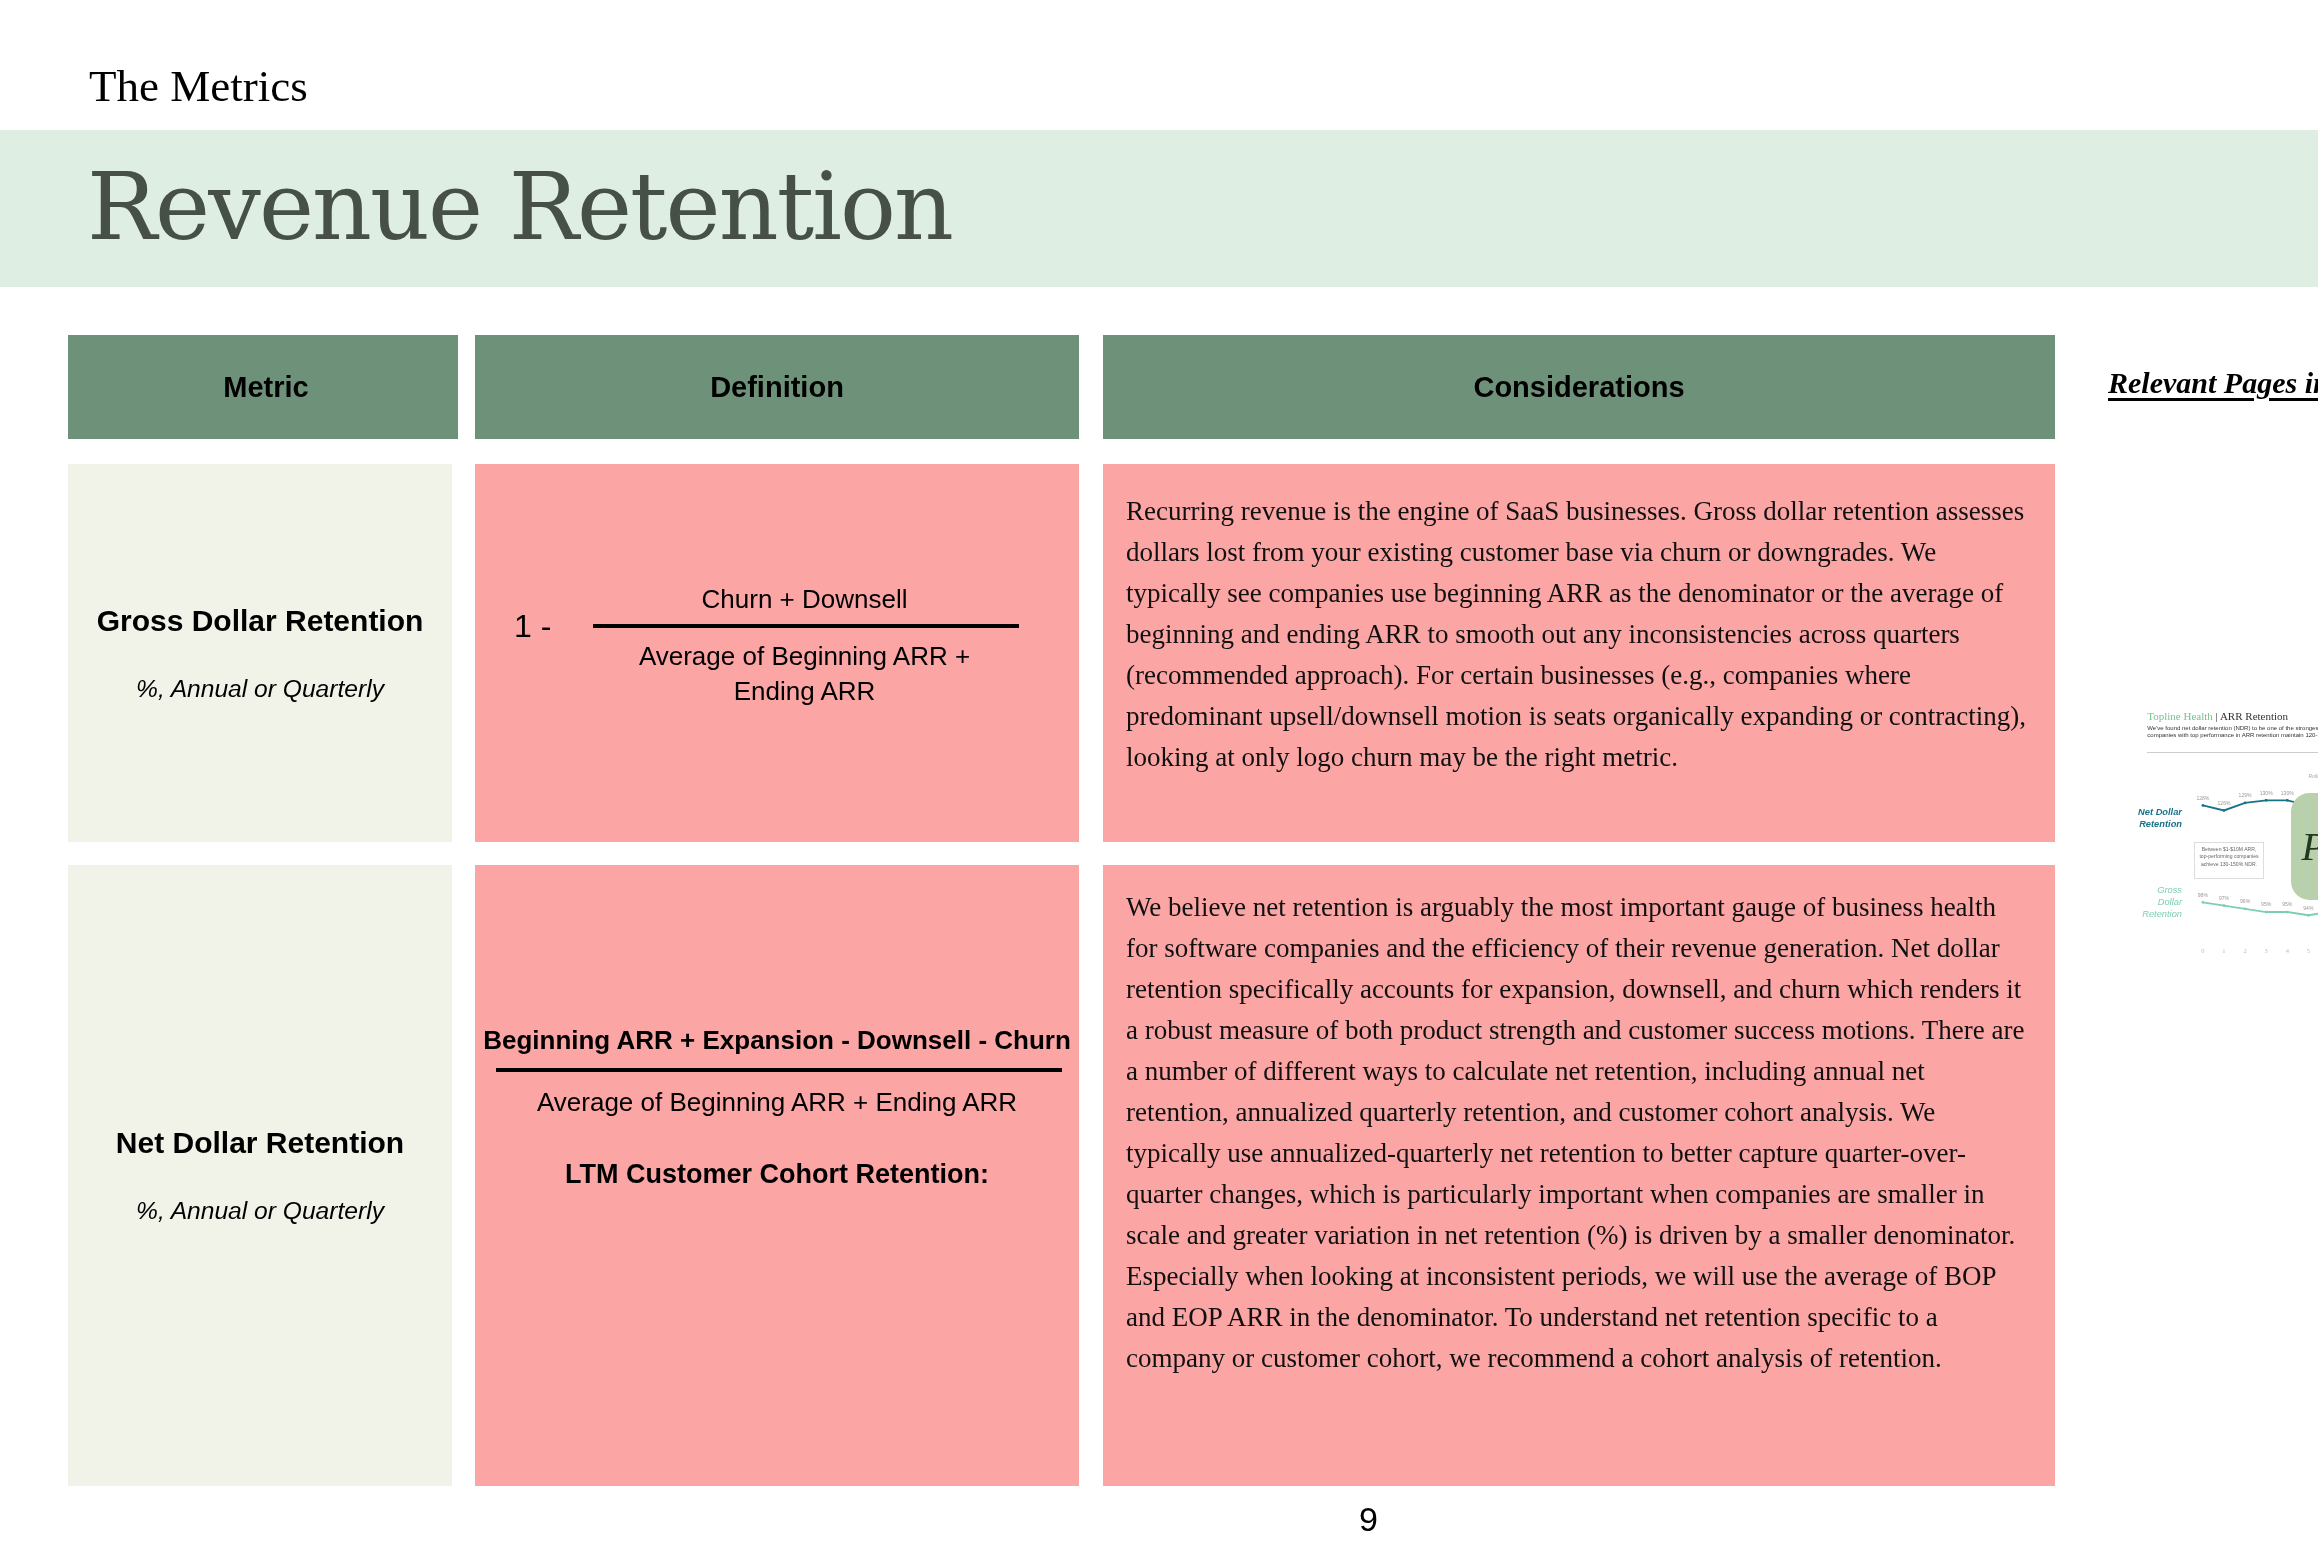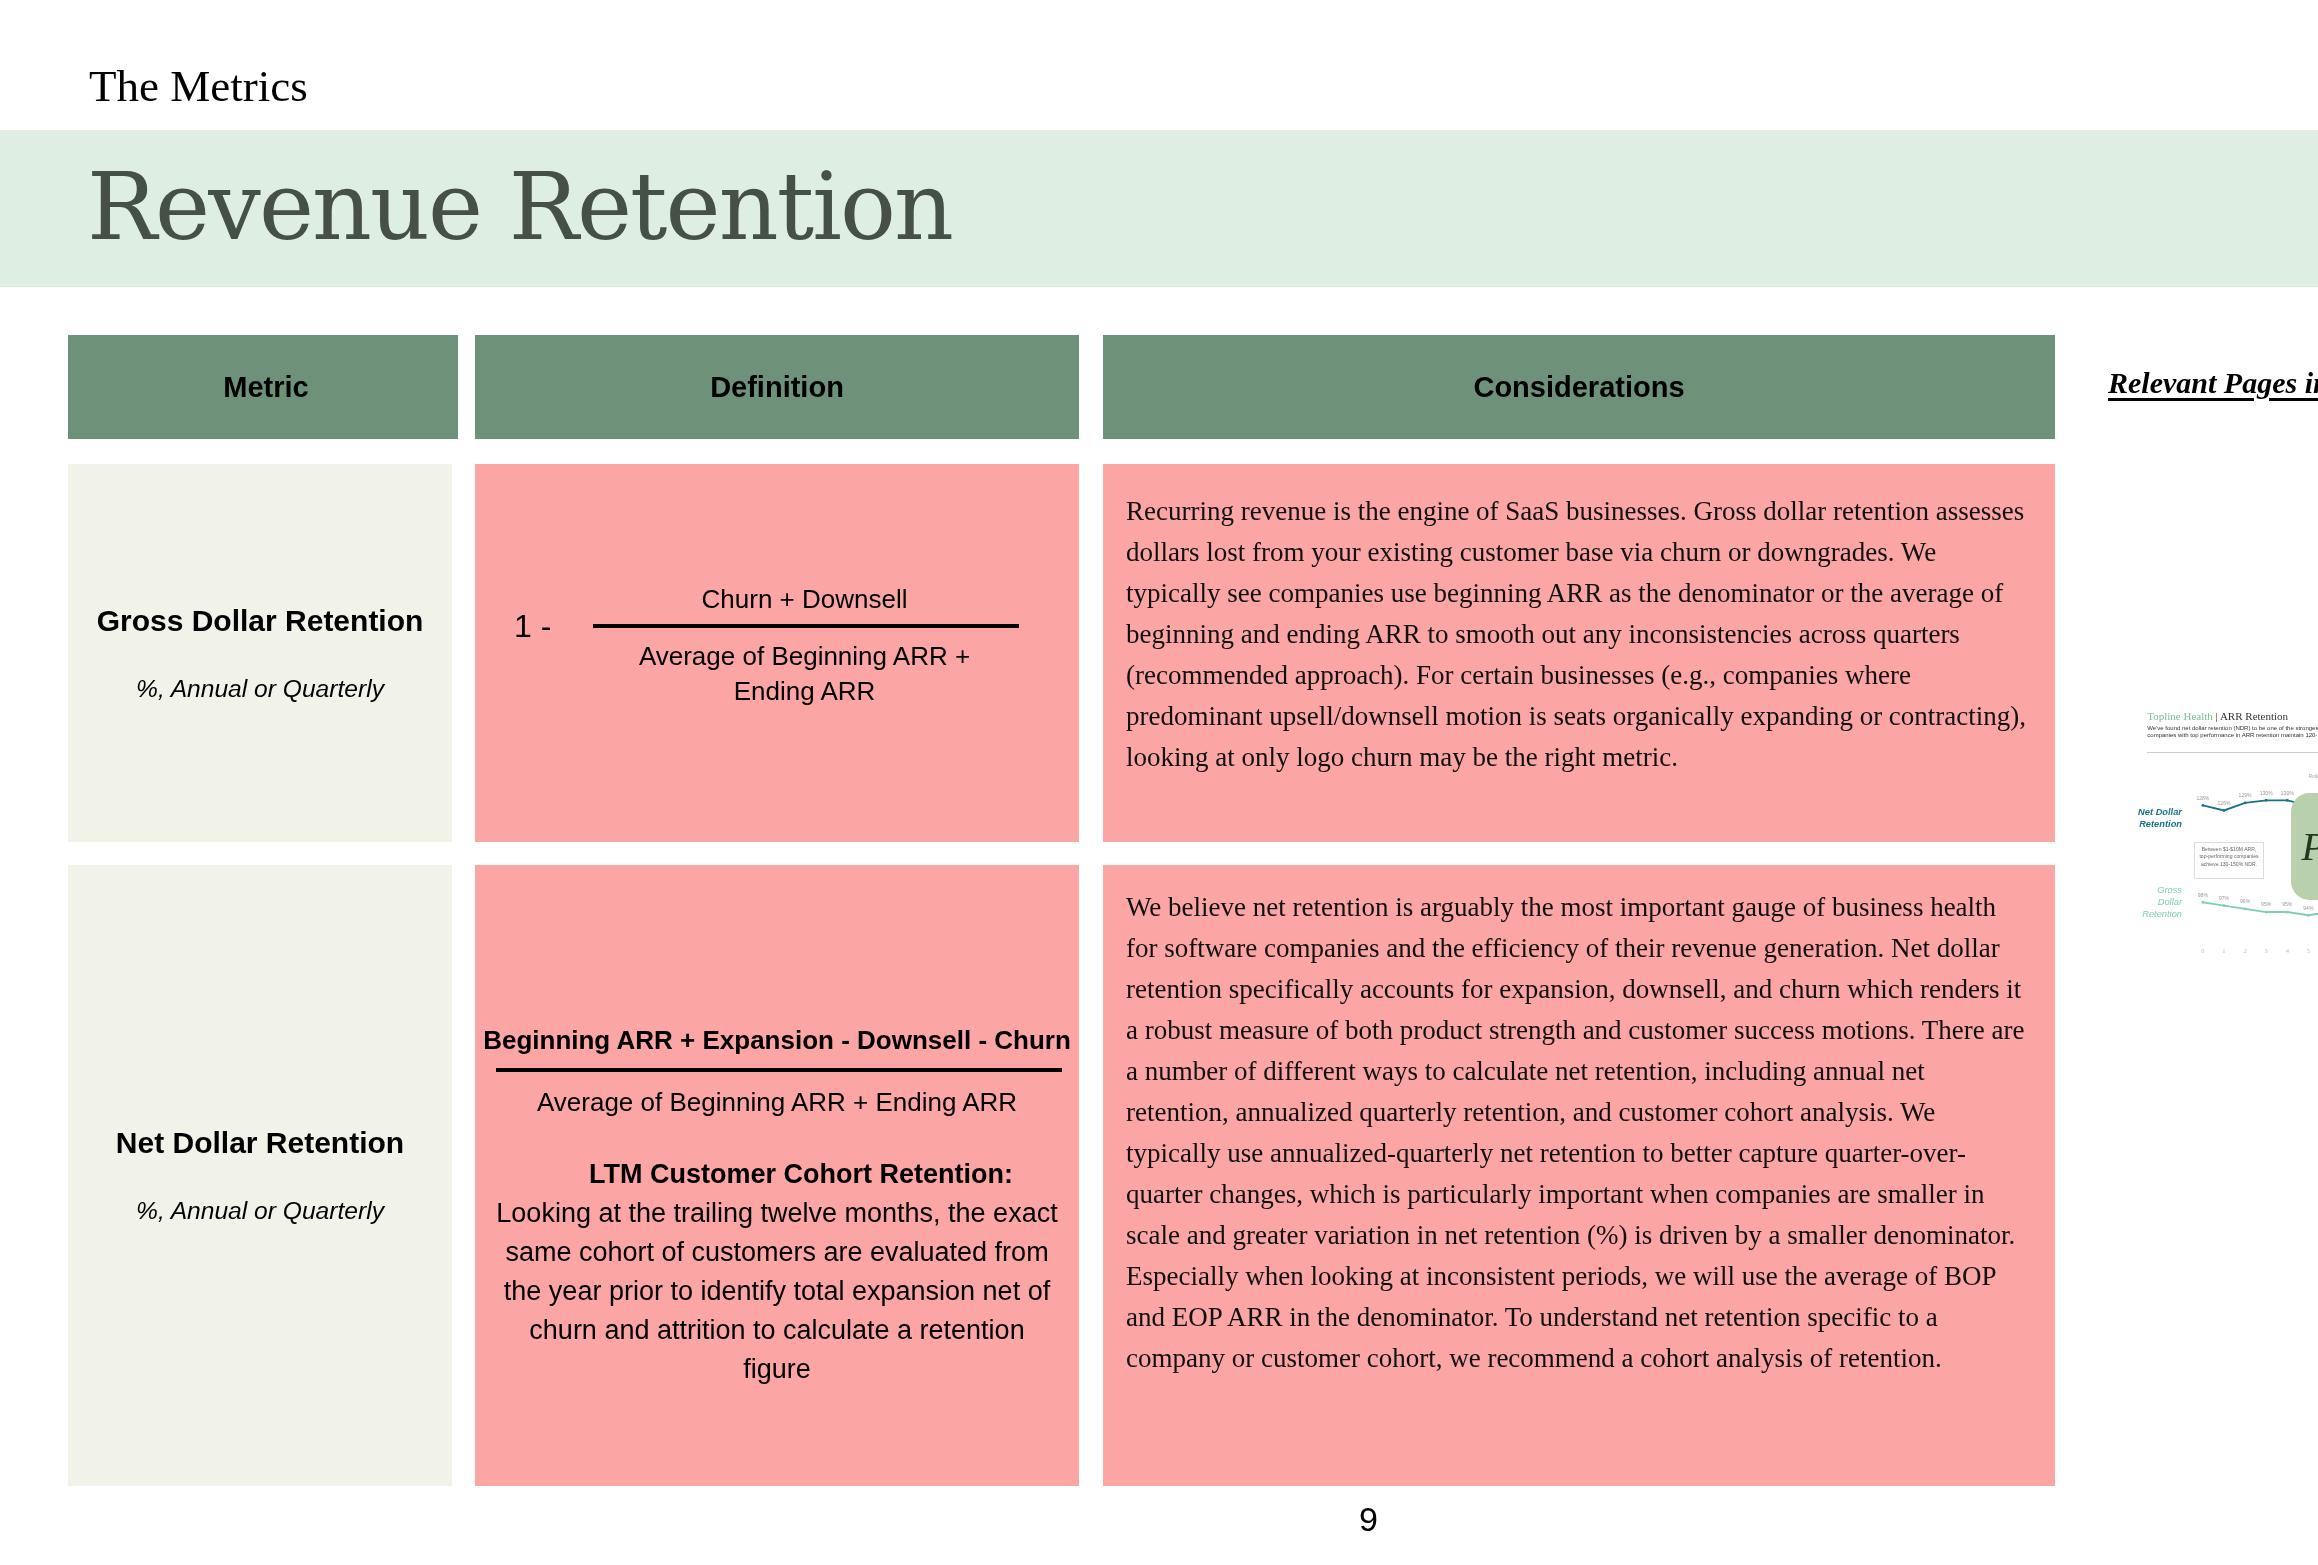--- a/index.html
+++ b/index.html
@@ -56,22 +56,21 @@
 <div class="abs cell-d cons" style="left:1103px;top:464px;width:952px;height:378px;">Recurring revenue is the engine of SaaS businesses. Gross dollar retention assesses dollars lost from your existing customer base via churn or downgrades. We typically see companies use beginning ARR as the denominator or the average of beginning and ending ARR to smooth out any inconsistencies across quarters (recommended approach). For certain businesses (e.g., companies where predominant upsell/downsell motion is seats organically expanding or contracting), looking at only logo churn may be the right metric.</div>
 
 <div class="abs cell-m metric" style="left:68px;top:865px;width:384px;height:621px;">
   <div class="name">Net Dollar Retention</div>
   <div class="sub">%, Annual or Quarterly</div>
 </div>
 <div class="abs cell-d" style="left:475px;top:865px;width:604px;height:621px;">
   <div class="abs ctr" style="left:0;top:160px;width:604px;font-size:26px;font-weight:bold;">Beginning ARR + Expansion - Downsell - Churn</div>
   <div class="abs frac-line" style="left:21px;top:203px;width:566px;"></div>
   <div class="abs ctr" style="left:0;top:222px;width:604px;font-size:26px;">Average of Beginning ARR + Ending ARR</div>
-  <div class="abs ctr" style="left:0;top:294px;width:604px;font-size:27px;font-weight:bold;margin-left:24px;">LTM Customer Cohort Retention:</div>
-  <div class="abs ctr" style="left:21px;top:329px;width:562px;font-size:27px;line-height:39px;">Looking at the trailing twelve months, the exact same cohort of customers are evaluated from the year prior to identify total expansion net of churn and attrition to calculate a retention figure</div>
+  <div class="abs ctr" style="left:0;top:294px;width:604px;font-size:27px;font-weight:bold;">LTM Customer Cohort Retention:</div>
 </div>
 <div class="abs cell-d cons" style="left:1103px;top:865px;width:952px;height:621px;padding-top:22px;">We believe net retention is arguably the most important gauge of business health for software companies and the efficiency of their revenue generation. Net dollar retention specifically accounts for expansion, downsell, and churn which renders it a robust measure of both product strength and customer success motions. There are a number of different ways to calculate net retention, including annual net retention, annualized quarterly retention, and customer cohort analysis. We typically use annualized-quarterly net retention to better capture quarter-over-quarter changes, which is particularly important when companies are smaller in scale and greater variation in net retention (%) is driven by a smaller denominator. Especially when looking at inconsistent periods, we will use the average of BOP and EOP ARR in the denominator. To understand net retention specific to a company or customer cohort, we recommend a cohort analysis of retention.</div>
 
 <a class="abs relevant">Relevant Pages in Growth &amp; Efficiency Report</a>
 
 <div class="abs thumb">
   <div class="abs th-title"><span class="g">Topline Health</span> <span class="d">| ARR Retention</span></div>
   <div class="abs th-desc">We've found net dollar retention (NDR) to be one of the strongest indicators of long-term success for enterprise SaaS companies. After reaching $10M ARR, companies with top performance in ARR retention maintain 120-130% NDR and ~95% gross dollar retention.</div>
 
   <div class="abs th-rule"></div>

